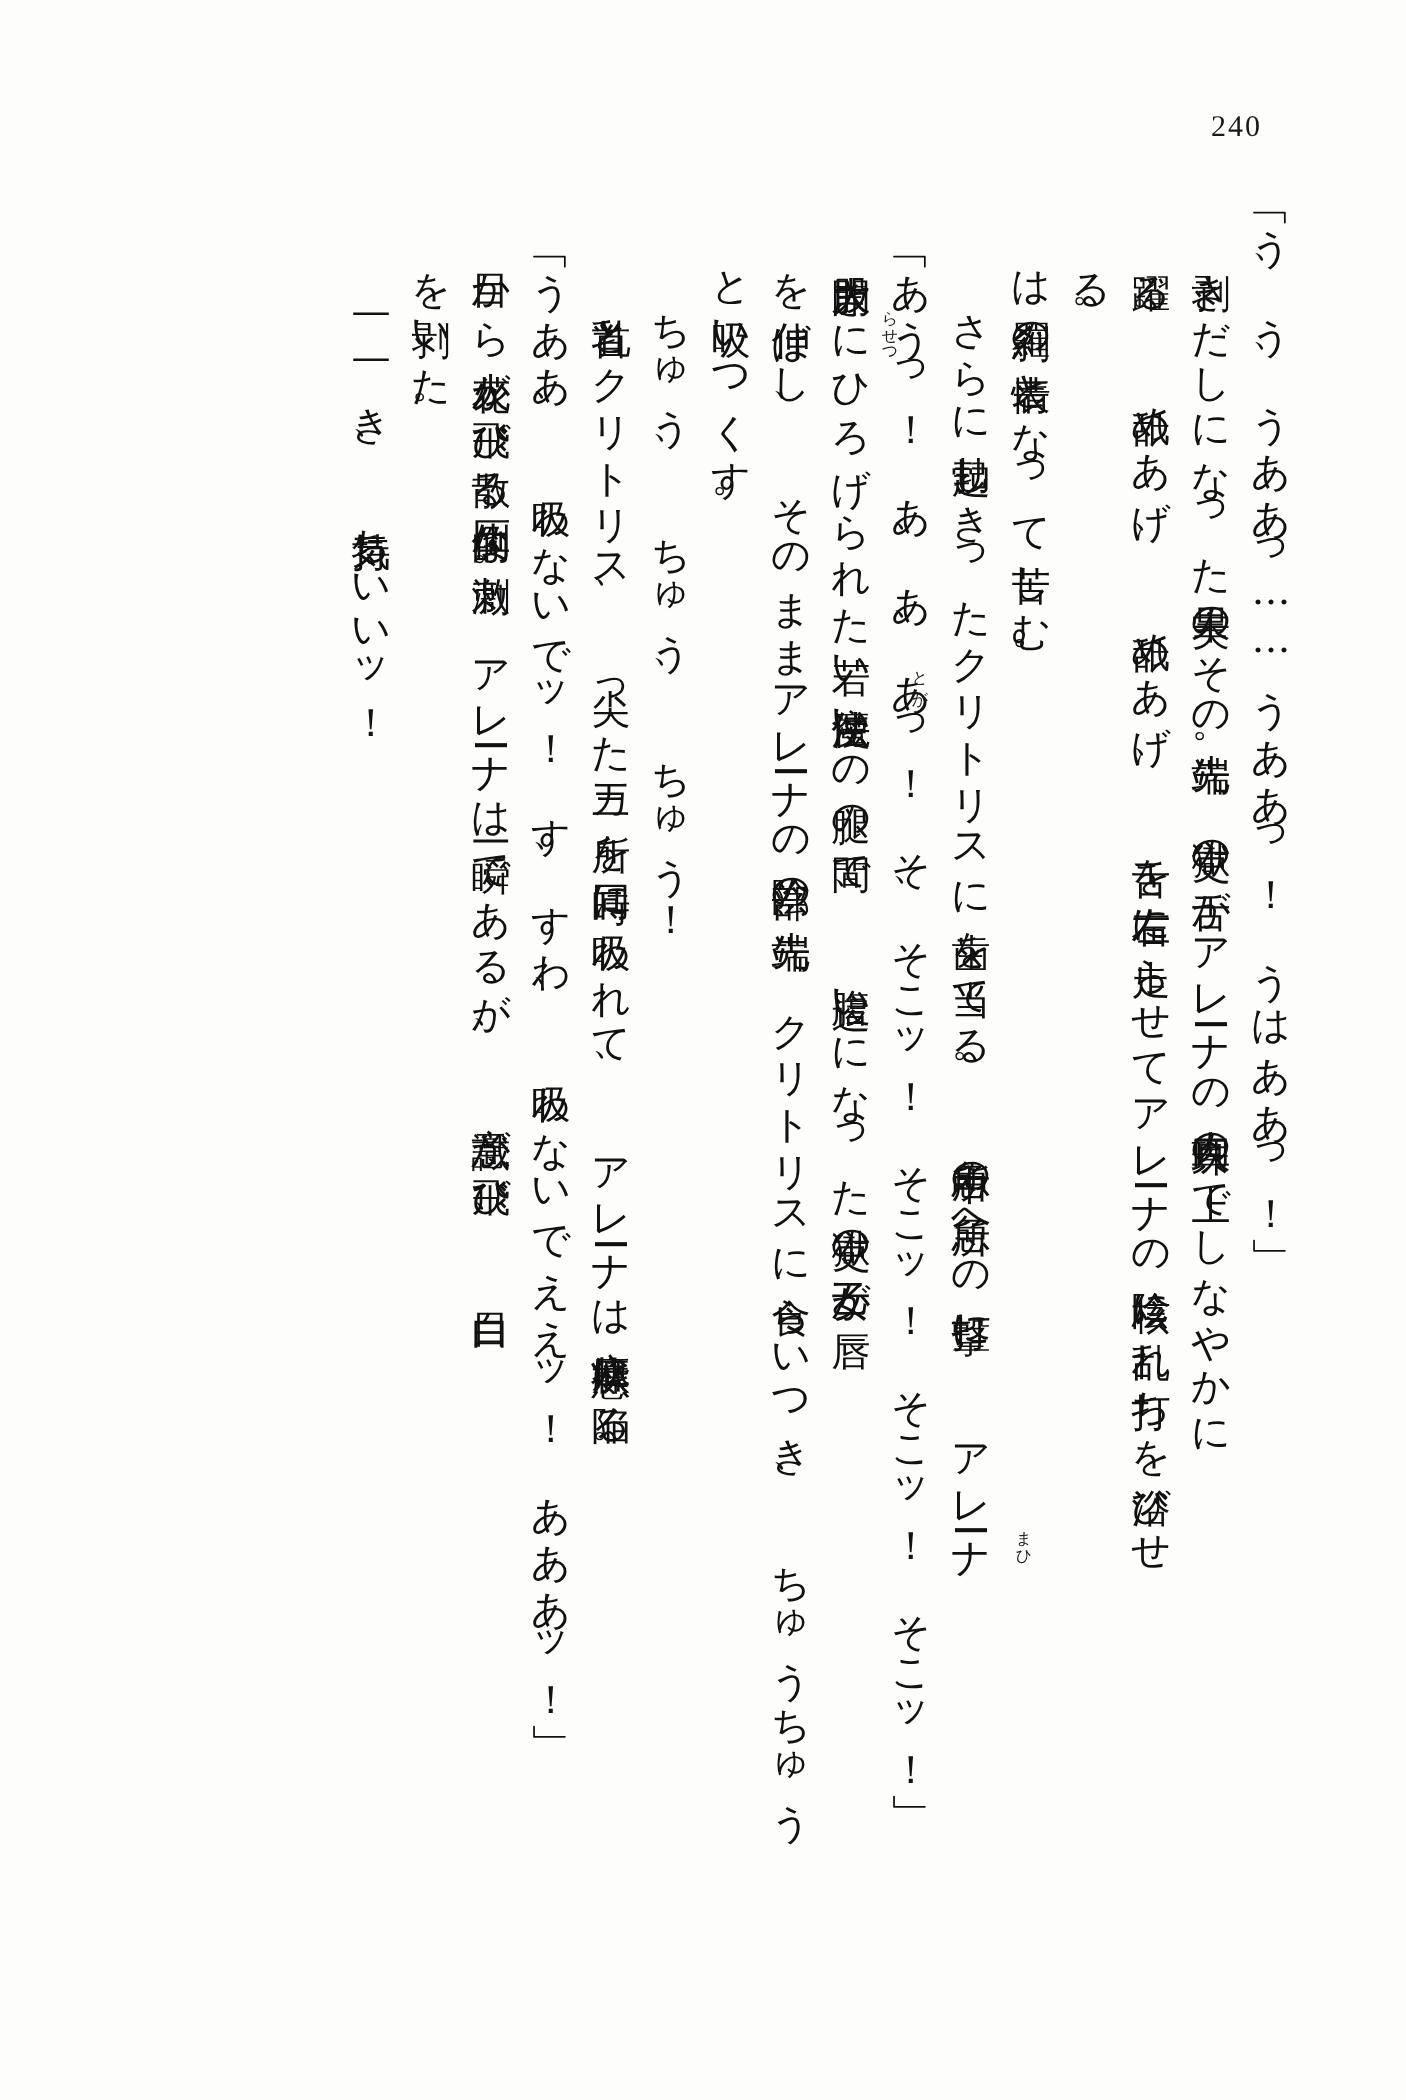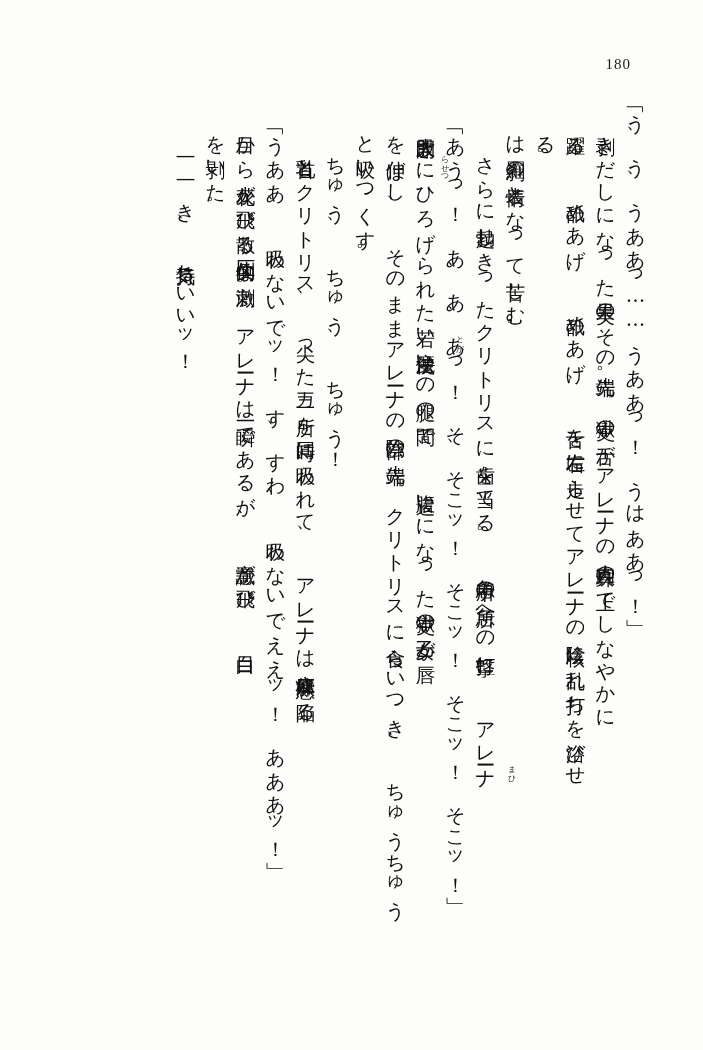--- a/index.html
+++ b/index.html
@@ -83,21 +83,21 @@
 
   .dash-line {
     letter-spacing: 0px;
   }
 </style>
 </head>
 <body>
 
 <div class="page">
 
-  <div class="page-number">180</div>
+  <div class="page-number">240</div>
 
   <div class="text-block">
     <div class="tcol">「う、う、うああっ……うああっ！　うはああっ！」</div>
     <div class="tcol indent-1">剥きだしになった果実のその先端。　獄吏の舌がアレーナの肉真珠の上でしなやかに</div>
     <div class="tcol indent-1">躍る。　舐めあげ、　舐めあげ、　舌を左右に走らせてアレーナの陰核に乱れ打ちを浴びせ</div>
     <div class="tcol indent-1">る。</div>
     <div class="tcol indent-1">は羅刹の表情となって苦しむ。</div>
     <div class="tcol indent-1">　さらに勃起しきったクリトリスに歯を当てる。　急所中の急所への打撃に、　アレーナ</div>
     <div class="tcol indent-1">「あうっ！　あ、あ、あっ！　そ、そこッ！　そこッ！　そこッ！　そこッ！」</div>
     <div class="tcol indent-1">大股開きにひろげられた若い魔法使いの腿の間で、　腹這いになった獄吏の乙女が唇</div>

